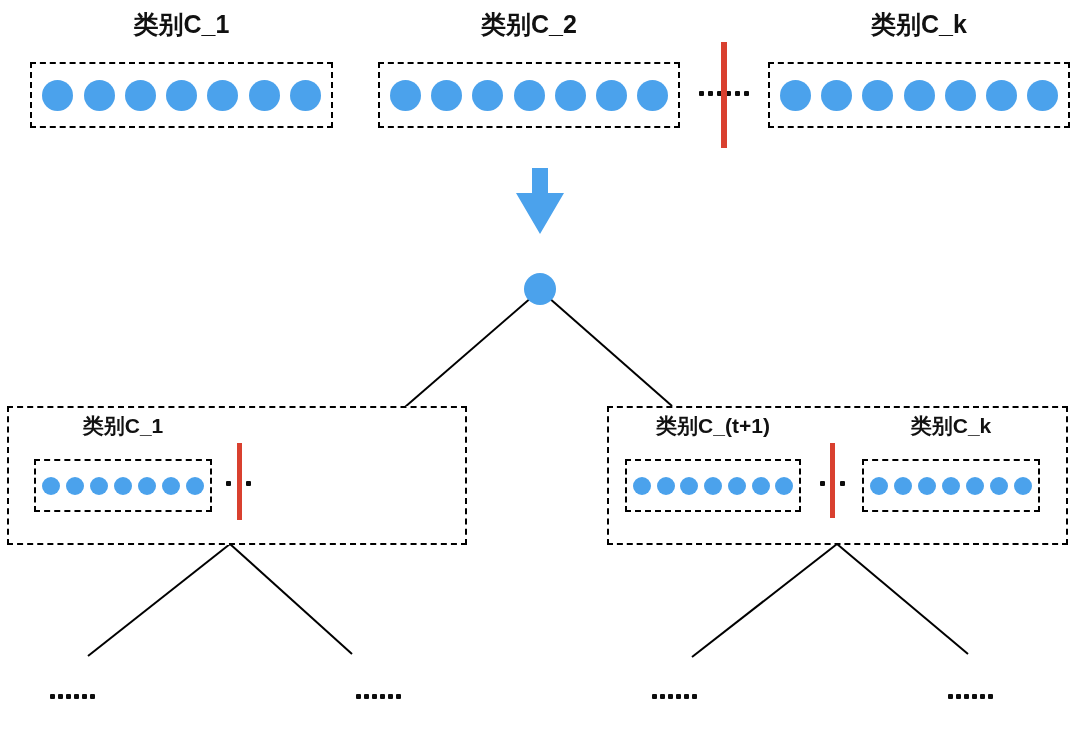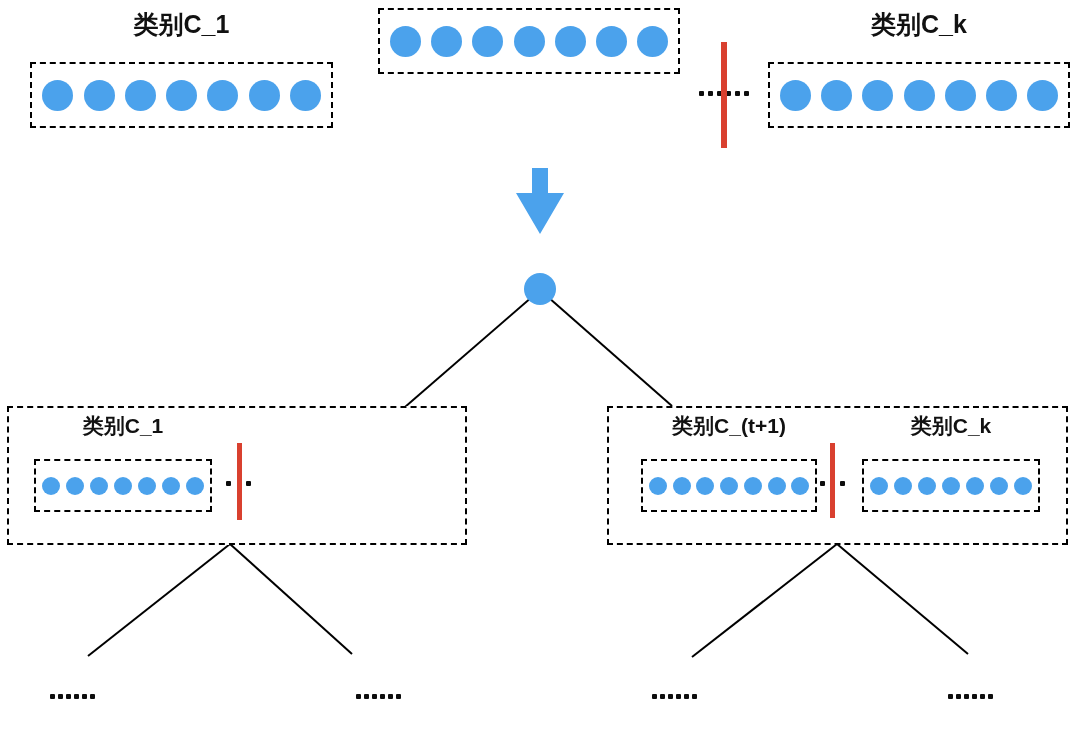--- a/index.html
+++ b/index.html
@@ -67,20 +67,21 @@
         <span class="dot"></span>
         <span class="dot"></span>
         <span class="dot"></span>
         <span class="dot"></span>
         <span class="dot"></span>
         <span class="dot"></span>
       </div>
   </div>
 
   <div class="tgroup" style="left:378px;top:8px;width:302px;">
+    <div class="g-label">类别C_2</div>
     <div class="sample-box crow big">
         <span class="dot"></span>
         <span class="dot"></span>
         <span class="dot"></span>
         <span class="dot"></span>
         <span class="dot"></span>
         <span class="dot"></span>
         <span class="dot"></span>
       </div>
   </div>
@@ -122,21 +123,21 @@
         </div>
     </div>
   </div>
   <div class="sq-dots gap15" style="left:226px;top:481px;">
       <span class="dot"></span>
       <span class="dot"></span>
     </div>
   <div class="vline" style="left:237px;top:443px;width:5px;height:77px;"></div>
 
   <div class="l2-box" style="left:607px;top:406px;width:457px;height:135px;">
-    <div class="l2-half" style="left:32px;width:176px;">
+    <div class="l2-half" style="left:16px;width:176px;">
       <div class="l2-label">类别C_(t+1)</div>
       <div class="inner-box crow small">
           <span class="dot"></span>
           <span class="dot"></span>
           <span class="dot"></span>
           <span class="dot"></span>
           <span class="dot"></span>
           <span class="dot"></span>
           <span class="dot"></span>
         </div>

